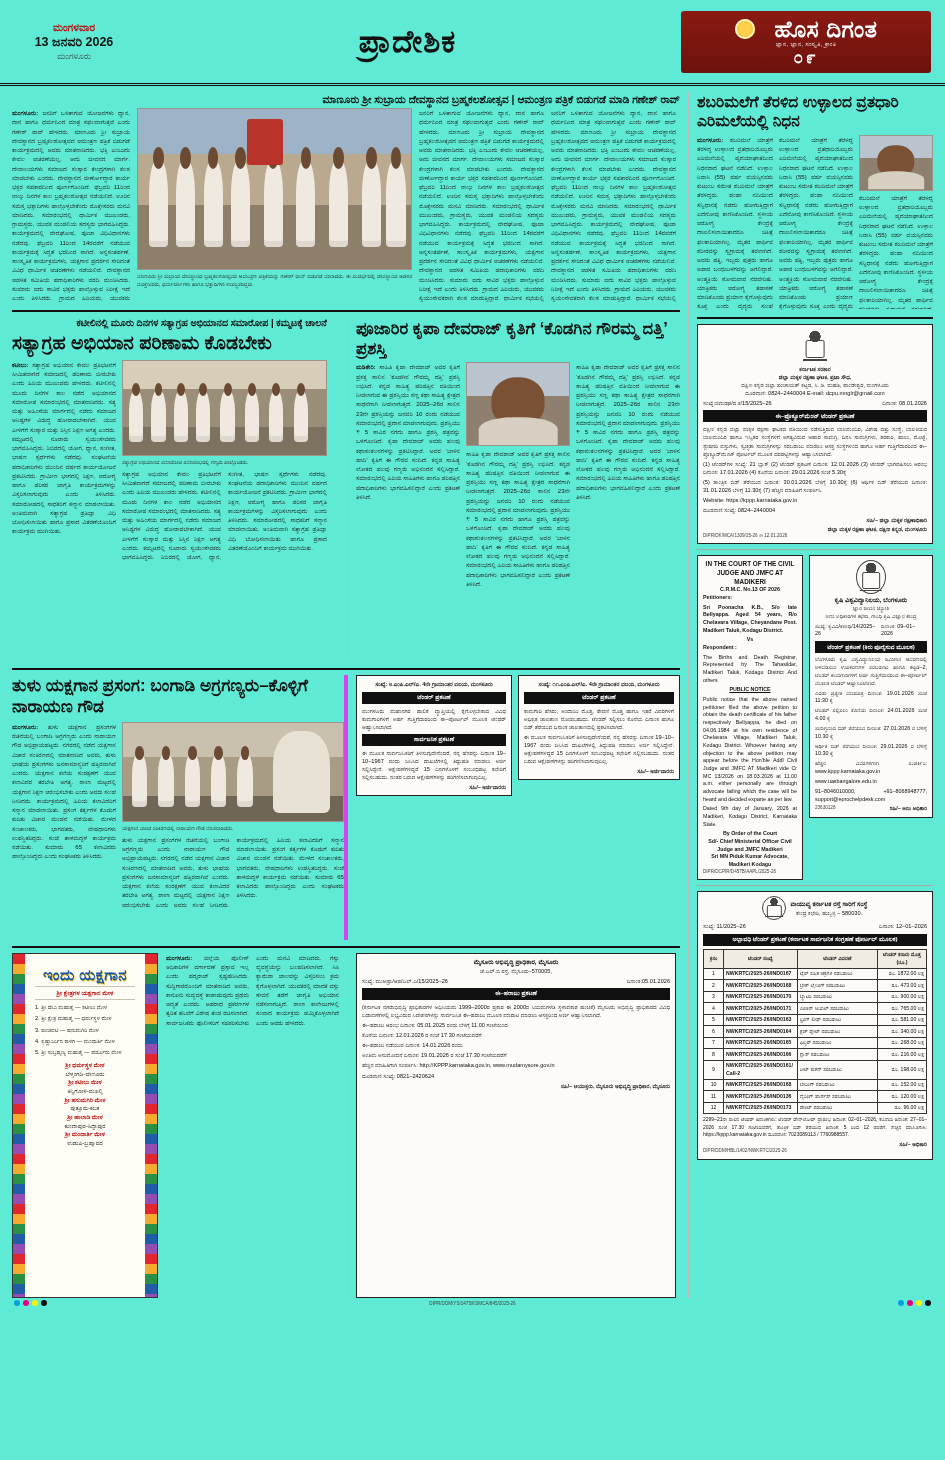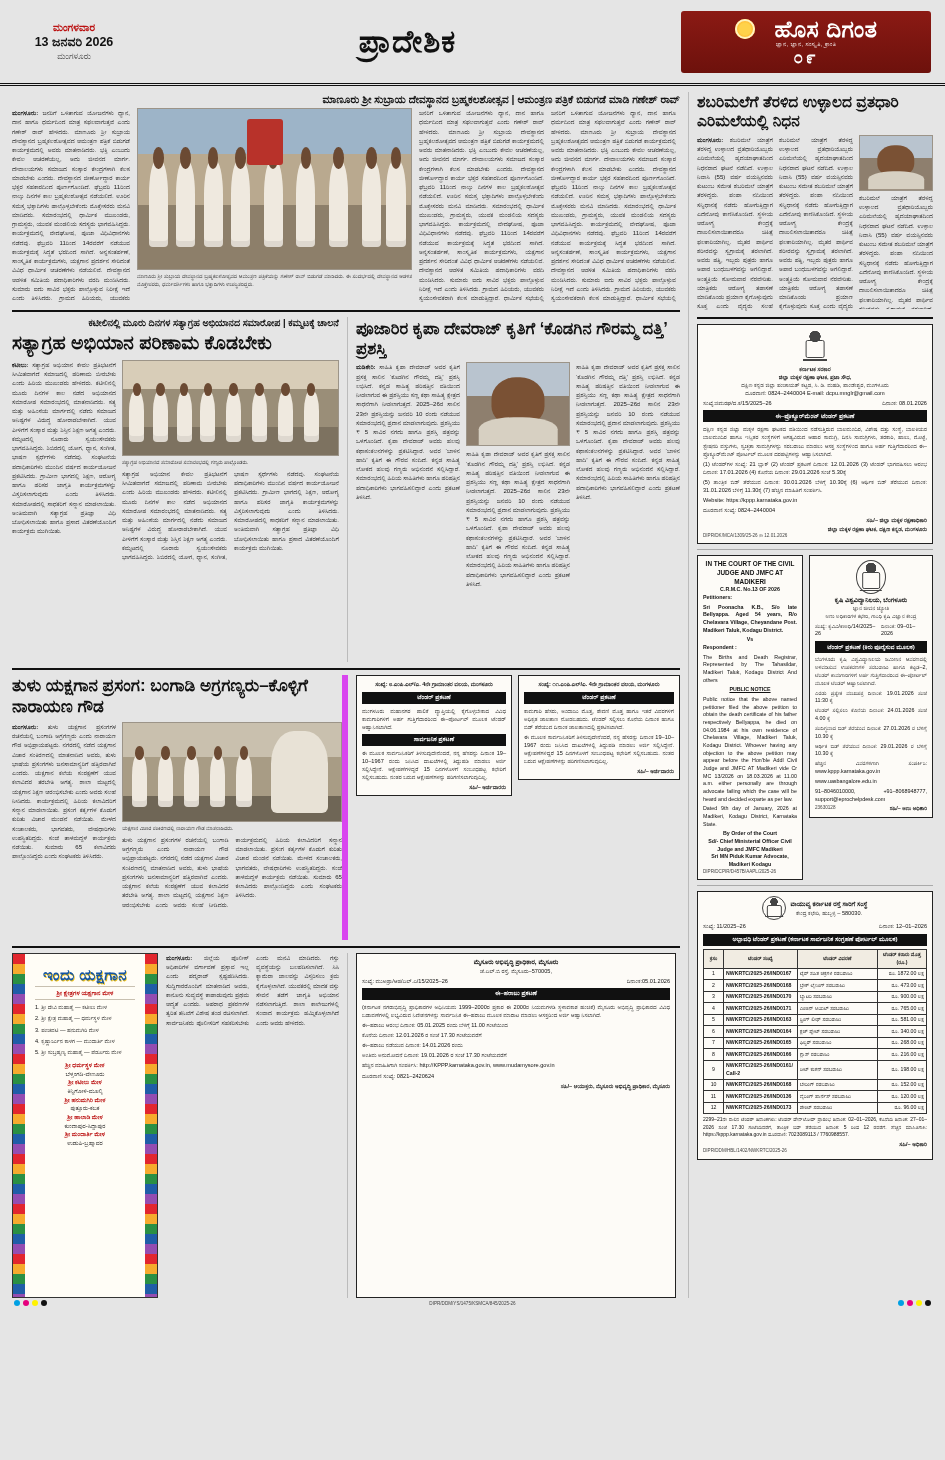--- a/index.html
+++ b/index.html
@@ -9,21 +9,21 @@
     height: 1460px;
     background: #fbf8f3;
     font-family: "Liberation Sans", sans-serif;
     color: #111;
     overflow: hidden;
   }
   .page {
     position: relative;
     width: 945px;
     height: 1460px;
-    background: #e5e5e5;
+    background: #5eead4;
     padding: 0;
   }
   
   .masthead {
     position: relative;
     height: 86px;
     border-bottom: 3px double #111;
     display: flex;
     align-items: center;
     padding: 0 14px;
@@ -327,21 +327,21 @@
           </div>
           <div style="width:125px;">
             <div class="body-text" style="height:196px;">ಜನರಿಗೆ ಒಳಿತಾಗುವ ಯೋಜನೆಗಳು ಧ್ಯಾನ, ದಾನ ಹಾಗೂ ಧರ್ಮದಿಂದ ಮಾತ್ರ ಸಫಲವಾಗುತ್ತವೆ ಎಂದು ಗಣೇಶ್ ರಾವ್ ಹೇಳಿದರು. ಮಾಣೂರು ಶ್ರೀ ಸುಬ್ರಾಯ ದೇವಸ್ಥಾನದ ಬ್ರಹ್ಮಕಲಶೋತ್ಸವದ ಆಮಂತ್ರಣ ಪತ್ರಿಕೆ ಬಿಡುಗಡೆ ಕಾರ್ಯಕ್ರಮದಲ್ಲಿ ಅವರು ಮಾತನಾಡಿದರು. ಭಕ್ತಿ ಎಂಬುದು ಕೇವಲ ಆಚರಣೆಯಲ್ಲ, ಅದು ಜೀವನದ ಮಾರ್ಗ. ದೇವಾಲಯಗಳು ಸಮಾಜದ ಸಂಸ್ಕಾರ ಕೇಂದ್ರಗಳಾಗಿ ಕೆಲಸ ಮಾಡಬೇಕು ಎಂದರು. ದೇವಸ್ಥಾನದ ಜೀರ್ಣೋದ್ಧಾರ ಕಾರ್ಯ ಭಕ್ತರ ಸಹಕಾರದಿಂದ ಪೂರ್ಣಗೊಂಡಿದೆ. ಫೆಬ್ರವರಿ 11ರಿಂದ ನಾಲ್ಕು ದಿನಗಳ ಕಾಲ ಬ್ರಹ್ಮಕಲಶೋತ್ಸವ ನಡೆಯಲಿದೆ. ಊರಿನ ಸಮಸ್ತ ಭಕ್ತಾದಿಗಳು ಪಾಲ್ಗೊಳ್ಳಬೇಕೆಂದು ಮೊಕ್ತೇಸರರು ಮನವಿ ಮಾಡಿದರು. ಸಮಾರಂಭದಲ್ಲಿ ಧಾರ್ಮಿಕ ಮುಖಂಡರು, ಗ್ರಾಮಸ್ಥರು, ಯುವಕ ಮಂಡಲಿಯ ಸದಸ್ಯರು ಭಾಗವಹಿಸಿದ್ದರು. ಕಾರ್ಯಕ್ರಮದಲ್ಲಿ ವೇದಘೋಷ, ಪೂಜಾ ವಿಧಿವಿಧಾನಗಳು ನಡೆದವು. ಫೆಬ್ರವರಿ 11ರಿಂದ 14ರವರೆಗೆ ನಡೆಯುವ ಕಾರ್ಯಕ್ರಮಕ್ಕೆ ಸಿದ್ಧತೆ ಭರದಿಂದ ಸಾಗಿದೆ. ಅನ್ನಸಂತರ್ಪಣೆ, ಸಾಂಸ್ಕೃತಿಕ ಕಾರ್ಯಕ್ರಮಗಳು, ಯಕ್ಷಗಾನ ಪ್ರದರ್ಶನ ಸೇರಿದಂತೆ ವಿವಿಧ ಧಾರ್ಮಿಕ ಆಚರಣೆಗಳು ನಡೆಯಲಿವೆ. ದೇವಸ್ಥಾನದ ಆಡಳಿತ ಸಮಿತಿಯ ಪದಾಧಿಕಾರಿಗಳು ವರದಿ ಮಂಡಿಸಿದರು. ಸುಮಾರು ಐದು ಸಾವಿರ ಭಕ್ತರು ಪಾಲ್ಗೊಳ್ಳುವ ನಿರೀಕ್ಷೆ ಇದೆ ಎಂದು ತಿಳಿಸಿದರು. ಗ್ರಾಮದ ಹಿರಿಯರು, ಯುವಕರು ಸ್ವಯಂಸೇವಕರಾಗಿ ಕೆಲಸ ಮಾಡುತ್ತಿದ್ದಾರೆ. ಧಾರ್ಮಿಕ ಸಭೆಯಲ್ಲಿ ಹಲವರು ಅಭಿಪ್ರಾಯ ಹಂಚಿಕೊಂಡರು. ಅಂತಿಮವಾಗಿ ಪ್ರಸಾದ ವಿತರಣೆಯೊಂದಿಗೆ ಕಾರ್ಯಕ್ರಮ ಮುಕ್ತಾಯವಾಯಿತು.</div>
           </div>
         </div>
       </div>
 
       <div class="hr-thick"></div>
 
       <div style="display:flex; gap:8px;">
-        <div style="width:336px; padding-right:8px; border-right:1px solid #bbb;">
+        <div style="width:336px; padding-right:20px; border-right:1px solid #bbb;">
           <div class="kicker" style="font-size:9.5px;">ಕಟೀಲಿನಲ್ಲಿ ಮೂರು ದಿನಗಳ ಸತ್ಯಾಗ್ರಹ ಅಭಿಯಾನದ ಸಮಾರೋಪ | ಕಮ್ಮಟಕ್ಕೆ ಚಾಲನೆ</div>
           <div class="headline-l">ಸತ್ಯಾಗ್ರಹ ಅಭಿಯಾನ ಪರಿಣಾಮ ಕೊಡಬೇಕು</div>
           <div style="display:flex;gap:6px;">
             <div style="width:104px;">
               <div class="body-text" style="height:300px;">
                 <span class="dateline">ಕಟೀಲು:</span>
                 <span>ಸತ್ಯಾಗ್ರಹ ಅಭಿಯಾನ ಕೇವಲ ಪ್ರತಿಭಟನೆಗೆ ಸೀಮಿತವಾಗದೆ ಸಮಾಜದಲ್ಲಿ ಪರಿಣಾಮ ಬೀರಬೇಕು ಎಂದು ಹಿರಿಯ ಮುಖಂಡರು ಹೇಳಿದರು. ಕಟೀಲಿನಲ್ಲಿ ಮೂರು ದಿನಗಳ ಕಾಲ ನಡೆದ ಅಭಿಯಾನದ ಸಮಾರೋಪ ಸಮಾರಂಭದಲ್ಲಿ ಮಾತನಾಡಿದರು. ಸತ್ಯ ಮತ್ತು ಅಹಿಂಸೆಯ ಮಾರ್ಗದಲ್ಲಿ ನಡೆದು ಸಮಾಜದ ಅನಿಷ್ಟಗಳ ವಿರುದ್ಧ ಹೋರಾಡಬೇಕಾಗಿದೆ. ಯುವ ಪೀಳಿಗೆಗೆ ಸಂಸ್ಕಾರ ಮತ್ತು ಶಿಸ್ತಿನ ಶಿಕ್ಷಣ ಅಗತ್ಯ ಎಂದರು. ಕಮ್ಮಟದಲ್ಲಿ ನೂರಾರು ಸ್ವಯಂಸೇವಕರು ಭಾಗವಹಿಸಿದ್ದರು. ಶಿಬಿರದಲ್ಲಿ ಯೋಗ, ಧ್ಯಾನ, ಸಂಗೀತ, ಭಾಷಣ ಸ್ಪರ್ಧೆಗಳು ನಡೆದವು. ಸಂಘಟನೆಯ ಪದಾಧಿಕಾರಿಗಳು ಮುಂದಿನ ವರ್ಷದ ಕಾರ್ಯಯೋಜನೆ ಪ್ರಕಟಿಸಿದರು. ಗ್ರಾಮೀಣ ಭಾಗದಲ್ಲಿ ಶಿಕ್ಷಣ, ಆರೋಗ್ಯ ಹಾಗೂ ಪರಿಸರ ಜಾಗೃತಿ ಕಾರ್ಯಕ್ರಮಗಳನ್ನು ವಿಸ್ತರಿಸಲಾಗುವುದು ಎಂದು ತಿಳಿಸಿದರು. ಸಮಾರೋಪದಲ್ಲಿ ಸಾಧಕರಿಗೆ ಸನ್ಮಾನ ಮಾಡಲಾಯಿತು. ಅಂತಿಮವಾಗಿ ಸತ್ಯಾಗ್ರಹ ಪ್ರತಿಜ್ಞಾ ವಿಧಿ ಬೋಧಿಸಲಾಯಿತು ಹಾಗೂ ಪ್ರಸಾದ ವಿತರಣೆಯೊಂದಿಗೆ ಕಾರ್ಯಕ್ರಮ ಮುಗಿಯಿತು.</span>
               </div>
             </div>
             <div style="flex:1;">
@@ -381,21 +381,21 @@
             <div style="flex:1;">
               <div class="body-text" style="height:300px;">ಸಾಹಿತಿ ಕೃಪಾ ದೇವರಾಜ್ ಅವರ ಕೃತಿಗೆ ಪ್ರಸಕ್ತ ಸಾಲಿನ ‘ಕೊಡಗಿನ ಗೌರಮ್ಮ ದತ್ತಿ’ ಪ್ರಶಸ್ತಿ ಲಭಿಸಿದೆ. ಕನ್ನಡ ಸಾಹಿತ್ಯ ಪರಿಷತ್ತಿನ ವತಿಯಿಂದ ನೀಡಲಾಗುವ ಈ ಪ್ರಶಸ್ತಿಯು ಸಣ್ಣ ಕಥಾ ಸಾಹಿತ್ಯ ಕ್ಷೇತ್ರದ ಸಾಧನೆಗಾಗಿ ನೀಡಲಾಗುತ್ತದೆ. 2025–26ರ ಸಾಲಿನ 23ನೇ ಪ್ರಶಸ್ತಿಯನ್ನು ಜನವರಿ 10 ರಂದು ನಡೆಯುವ ಸಮಾರಂಭದಲ್ಲಿ ಪ್ರದಾನ ಮಾಡಲಾಗುವುದು. ಪ್ರಶಸ್ತಿಯು ₹ 5 ಸಾವಿರ ನಗದು ಹಾಗೂ ಪ್ರಶಸ್ತಿ ಪತ್ರವನ್ನು ಒಳಗೊಂಡಿದೆ. ಕೃಪಾ ದೇವರಾಜ್ ಅವರು ಹಲವು ಕಥಾಸಂಕಲನಗಳನ್ನು ಪ್ರಕಟಿಸಿದ್ದಾರೆ. ಅವರ ‘ಬಾಳಿನ ಹಾದಿ’ ಕೃತಿಗೆ ಈ ಗೌರವ ಸಂದಿದೆ. ಕನ್ನಡ ಸಾಹಿತ್ಯ ಲೋಕದ ಹಲವು ಗಣ್ಯರು ಅಭಿನಂದನೆ ಸಲ್ಲಿಸಿದ್ದಾರೆ. ಸಮಾರಂಭದಲ್ಲಿ ಹಿರಿಯ ಸಾಹಿತಿಗಳು ಹಾಗೂ ಪರಿಷತ್ತಿನ ಪದಾಧಿಕಾರಿಗಳು ಭಾಗವಹಿಸಲಿದ್ದಾರೆ ಎಂದು ಪ್ರಕಟಣೆ ತಿಳಿಸಿದೆ.</div>
             </div>
           </div>
         </div>
       </div>
 
       <div class="hr-thick"></div>
 
       <div style="display:flex; gap:8px;">
-        <div style="width:336px;padding-right:0;border-right:6px solid #d946ef;">
+        <div style="width:336px;padding-right:0;border-right:4px solid #d946ef;">
           <div class="headline-m" style="font-size:17px;">ತುಳು ಯಕ್ಷಗಾನ ಪ್ರಸಂಗ: ಬಂಗಾಡಿ ಅಗ್ರಗಣ್ಯರು–ಕೊಳ್ಳಿಗೆ ನಾರಾಯಣ ಗೌಡ</div>
           <div style="display:flex;gap:6px;">
             <div style="width:104px;">
               <div class="body-text" style="height:218px;">
                 <span class="dateline">ಮಂಗಳೂರು:</span>
                 <span>ತುಳು ಯಕ್ಷಗಾನ ಪ್ರಸಂಗಗಳ ರಚನೆಯಲ್ಲಿ ಬಂಗಾಡಿ ಅಗ್ರಗಣ್ಯರು ಎಂದು ನಾರಾಯಣ ಗೌಡ ಅಭಿಪ್ರಾಯಪಟ್ಟರು. ನಗರದಲ್ಲಿ ನಡೆದ ಯಕ್ಷಗಾನ ವಿಚಾರ ಸಂಕಿರಣದಲ್ಲಿ ಮಾತನಾಡಿದ ಅವರು, ತುಳು ಭಾಷೆಯ ಪ್ರಸಂಗಗಳು ಜನಸಾಮಾನ್ಯರಿಗೆ ಹತ್ತಿರವಾಗಿವೆ ಎಂದರು. ಯಕ್ಷಗಾನ ಕಲೆಯ ಸಂರಕ್ಷಣೆಗೆ ಯುವ ಕಲಾವಿದರ ತರಬೇತಿ ಅಗತ್ಯ. ಶಾಲಾ ಮಟ್ಟದಲ್ಲಿ ಯಕ್ಷಗಾನ ಶಿಕ್ಷಣ ಆರಂಭಿಸಬೇಕು ಎಂದು ಅವರು ಸಲಹೆ ನೀಡಿದರು. ಕಾರ್ಯಕ್ರಮದಲ್ಲಿ ಹಿರಿಯ ಕಲಾವಿದರಿಗೆ ಸನ್ಮಾನ ಮಾಡಲಾಯಿತು. ಪ್ರಸಂಗ ಕರ್ತೃಗಳ ಕೊಡುಗೆ ಕುರಿತು ವಿಚಾರ ಮಂಡನೆ ನಡೆಯಿತು. ಮೇಳದ ಸಂಚಾಲಕರು, ಭಾಗವತರು, ವೇಷಧಾರಿಗಳು ಉಪಸ್ಥಿತರಿದ್ದರು. ಸಂಜೆ ತಾಳಮದ್ದಳೆ ಕಾರ್ಯಕ್ರಮ ನಡೆಯಿತು. ಸುಮಾರು 65 ಕಲಾವಿದರು ಪಾಲ್ಗೊಂಡಿದ್ದರು ಎಂದು ಸಂಘಟಕರು ತಿಳಿಸಿದರು.</span>
               </div>
             </div>
             <div style="flex:1;">
               <div class="photo ph-scene-c" style="height:100px;">

